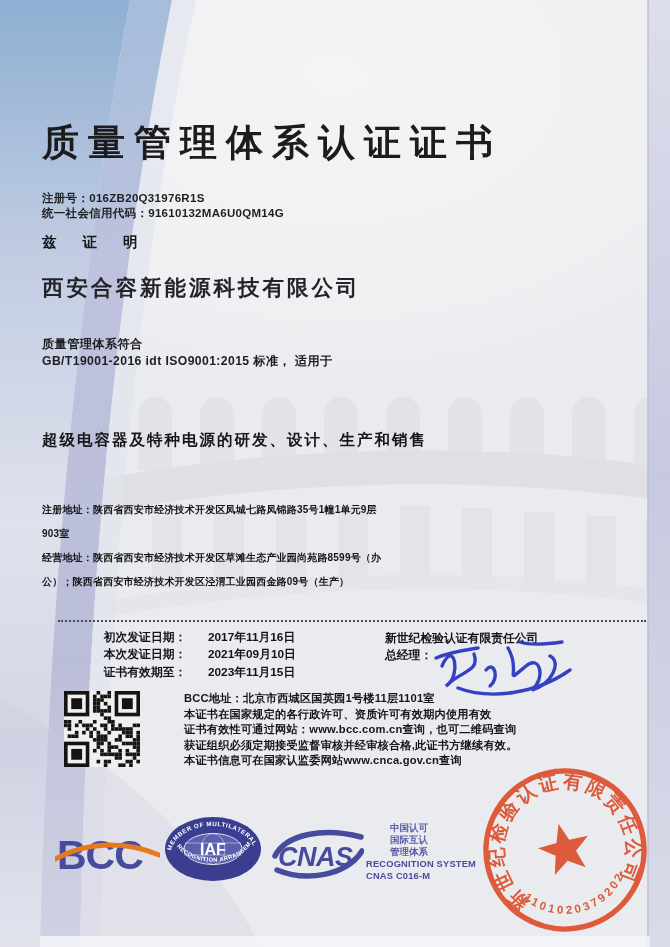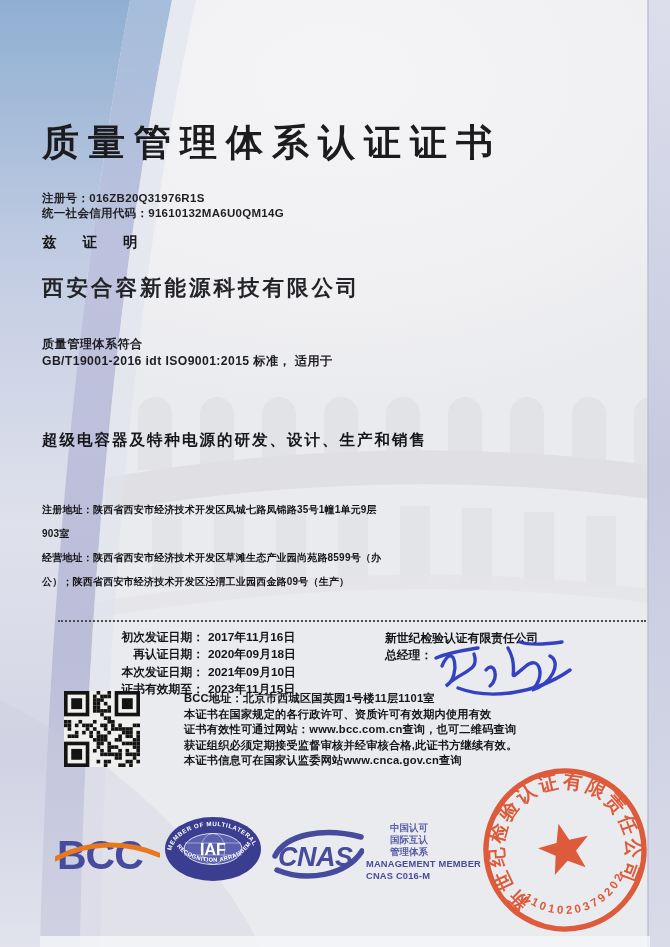--- a/index.html
+++ b/index.html
@@ -12,21 +12,21 @@
          letter-spacing:9px;color:#1c1c1e;}
   .regline{font:700 11.5px "Liberation Sans",sans-serif;color:#1f1f22;letter-spacing:.3px;}
   .attest{top:233px;font-weight:700;font-size:14.5px;letter-spacing:11px;color:#17171a;}
   .company{top:273px;font-size:21.5px;font-weight:600;letter-spacing:3px;color:#222428;}
   .conform{font-weight:700;font-size:12.2px;color:#1e1e22;letter-spacing:.4px;}
   .scope{top:430px;font-weight:700;font-size:15.5px;letter-spacing:2px;color:#17171a;}
   .addr{font-weight:700;font-size:10px;color:#141417;letter-spacing:.2px;}
   .dotted{position:absolute;top:620px;left:58px;width:588px;border-top:2px dotted #4a4a4f;}
   .dates{position:absolute;left:86px;top:629px;font-weight:700;font-size:11.8px;color:#141418;}
   .drow{line-height:17.3px;white-space:nowrap;}
-  .dlabel{display:inline-block;width:118px;text-align:right;}
+  .dlabel{display:inline-block;width:118px;text-align:center;}
   .dval{padding-left:4px;}
   .issuer{position:absolute;left:385px;top:630px;font-weight:700;font-size:11.8px;
           color:#141418;line-height:17px;}
   .sig{position:absolute;left:428px;top:632px;}
   .qr{position:absolute;left:64px;top:691px;}
   .finfo{position:absolute;left:184px;top:691px;width:450px;font-weight:700;
          font-size:11.2px;line-height:15.6px;color:#16161a;letter-spacing:.2px;}
   .sealwrap{position:absolute;left:475px;top:760px;width:180px;height:180px;
             transform:rotate(-14deg);opacity:.92;}
   .logo{position:absolute;}
@@ -127,23 +127,20 @@
   <div class="ctr addr" style="top:503px">注册地址：陕西省西安市经济技术开发区凤城七路凤锦路35号1幢1单元9层</div>
   <div class="ctr addr" style="top:527px">903室</div>
   <div class="ctr addr" style="top:551px">经营地址：陕西省西安市经济技术开发区草滩生态产业园尚苑路8599号（办</div>
   <div class="ctr addr" style="top:575px">公）；陕西省西安市经济技术开发区泾渭工业园西金路09号（生产）</div>
 
   <div class="dotted"></div>
 
   <div class="dates">
     <div class="drow">
       <span class="dlabel">初次发证日期：</span><span class="dval">2017年11月16日</span>
-    </div>
-    <div class="drow">
-      <span class="dlabel">再认证日期：</span><span class="dval">2020年09月18日</span>
     </div>
     <div class="drow">
       <span class="dlabel">本次发证日期：</span><span class="dval">2021年09月10日</span>
     </div>
     <div class="drow">
       <span class="dlabel">证书有效期至：</span><span class="dval">2023年11月15日</span>
     </div>
   </div>
 
   <div class="issuer">
@@ -353,17 +350,17 @@
   <svg class="logo" style="left:272px;top:826px" width="92" height="54" viewBox="0 0 92 54">
     <path d="M3,30 C14,8 52,1 89,11" fill="none" stroke="#474b9e" stroke-width="5.5" stroke-linecap="round"></path>
     <path d="M5,44 C34,56 74,50 90,25" fill="none" stroke="#474b9e" stroke-width="5.5" stroke-linecap="round"></path>
     <text x="6" y="40" font-size="27" font-weight="900" font-style="italic" fill="#474b9e" letter-spacing="-0.5" font-family="Liberation Sans,sans-serif">CNAS</text>
   </svg>
 
   <div class="cnastxt">
     <div class="zh">中国认可</div>
     <div class="zh">国际互认</div>
     <div class="zh">管理体系</div>
-    <div class="en">MANAGEMENT MEMBER</div>
+    <div class="en">RECOGNITION SYSTEM</div>
     <div class="en">CNAS C016-M</div>
   </div>
 
 </div>
 
 </body></html>

